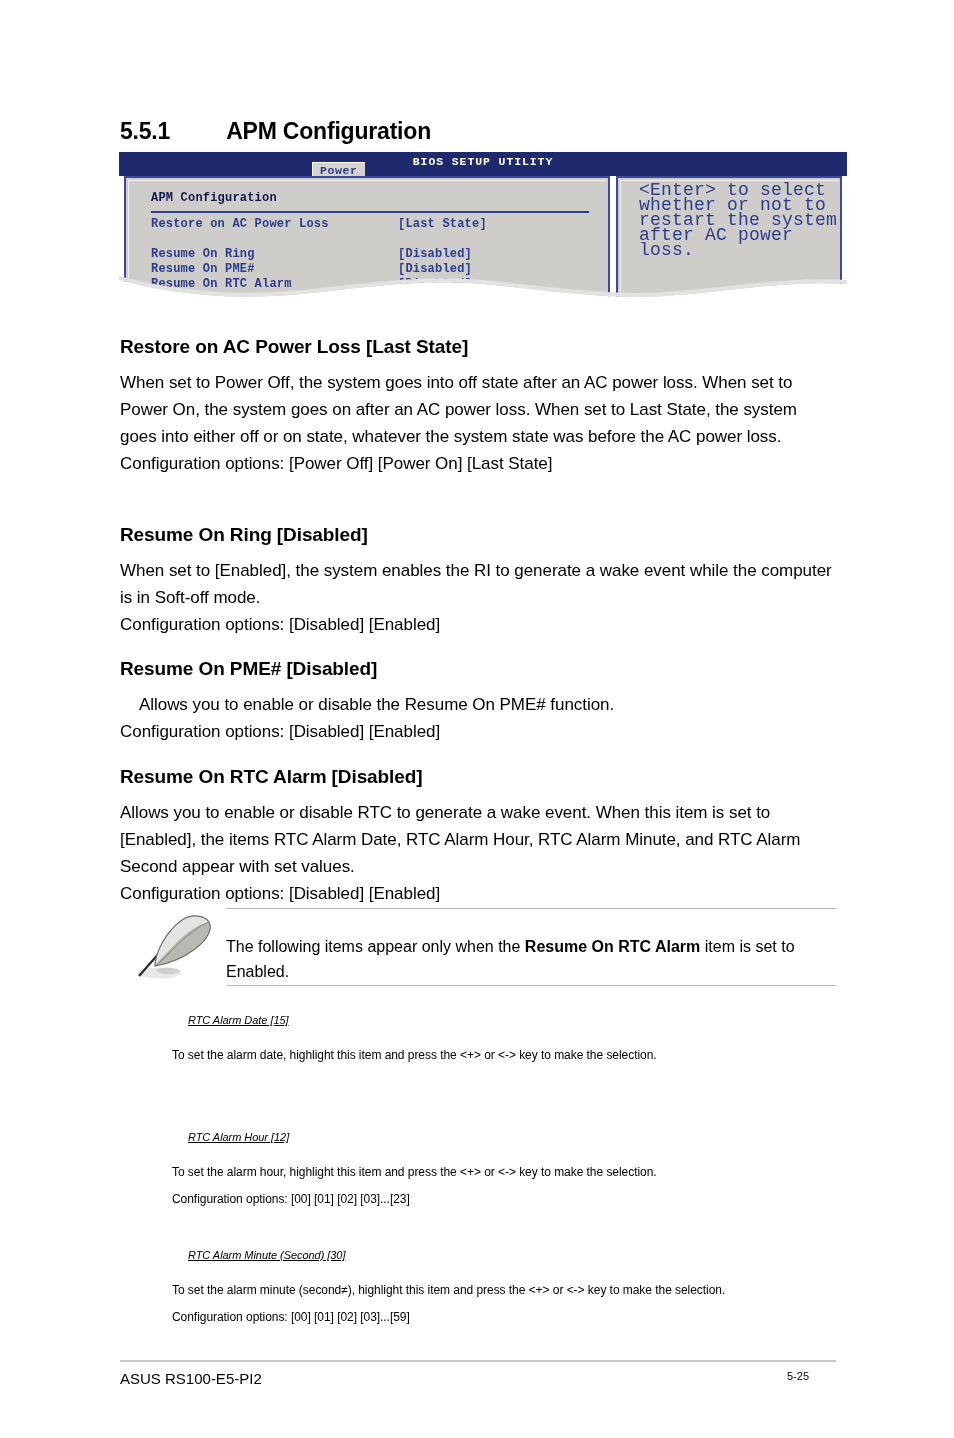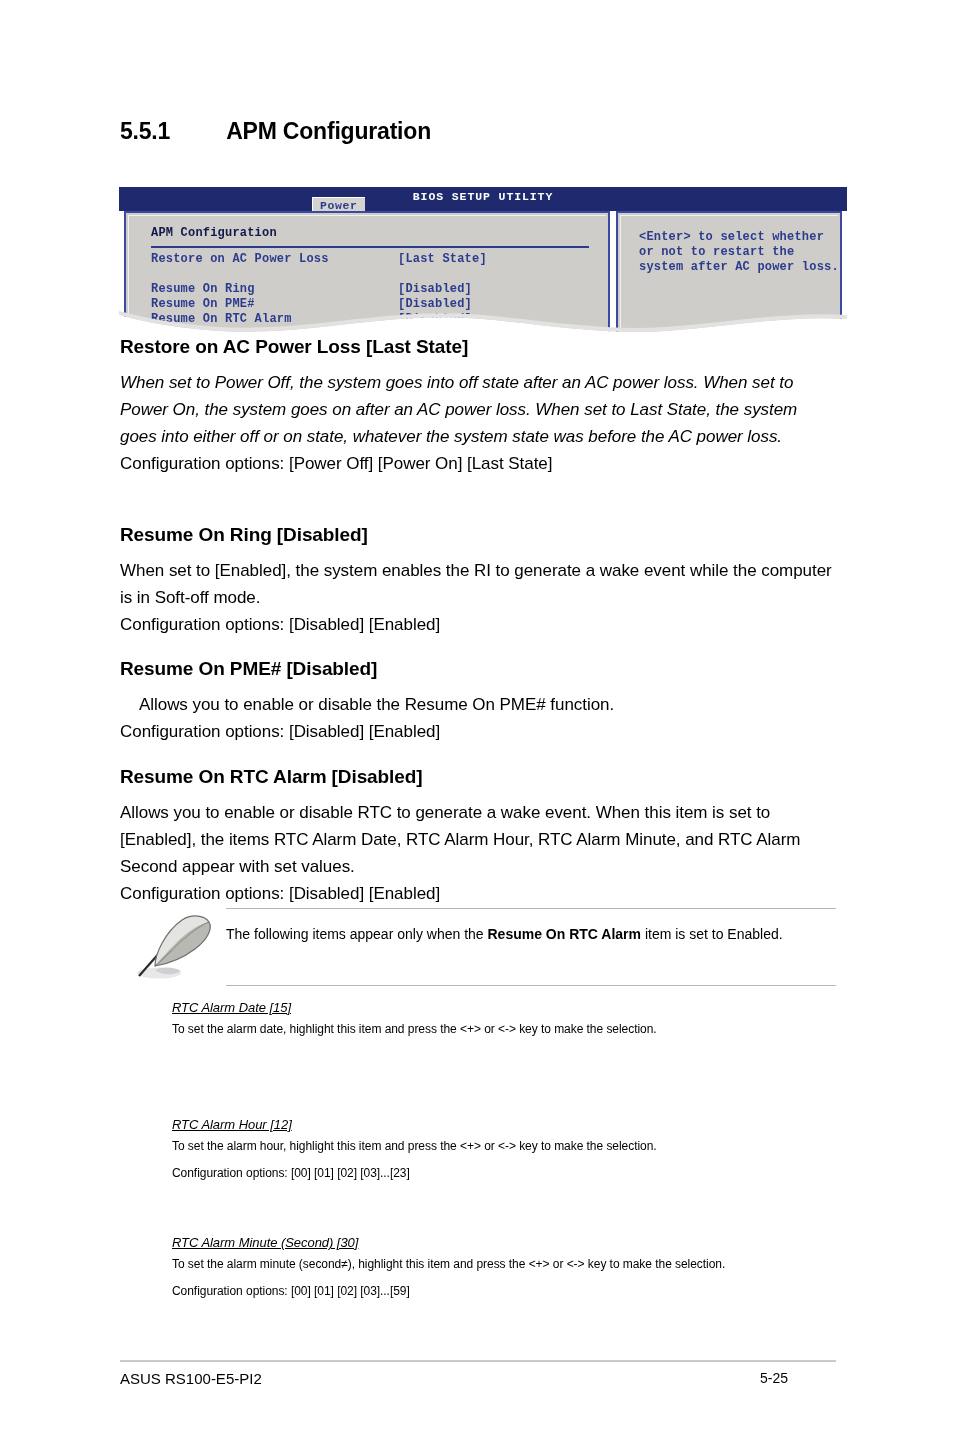--- a/index.html
+++ b/index.html
@@ -46,21 +46,20 @@
 
   
   .bios {
     position: absolute;
     left: 119px;
     top: 152px;
     width: 728px;
     height: 148px;
     font-family: "Liberation Mono", "DejaVu Sans Mono", monospace;
     overflow: hidden;
-    margin-top: 35px;
   }
   .bios-header {
     position: absolute;
     left: 0; top: 0;
     width: 728px;
     height: 24px;
     background: #1f2a6e;
   }
   .bios-title {
     position: absolute;
@@ -151,25 +150,25 @@
     white-space: pre;
     gap: 15px;
   }
   .bios-row.gap { height: 15px; }
   .bios-row .lbl { width: 232px; font-weight: bold; }
   .bios-row .val { font-weight: bold; }
 
   .bios-help {
     position: absolute;
     left: 18px;
-    top: 14px;
+    top: 2px;
     width: 200px;
-    font-size: 12px;
+    font-size: 18px;
     color: #2c3c8c;
-    font-weight: bold;
+    font-weight: normal;
     line-height: 15px;
     letter-spacing: 0.2px;
     white-space: pre-line;
   }
 
   
   .torn {
     position: absolute;
     left: 0;
     bottom: 0;
@@ -213,32 +212,32 @@
   .note-icon {
     position: absolute;
     left: 5px;
     top: 2px;
     width: 92px;
     height: 74px;
   }
   .note-text {
     position: absolute;
     left: 106px;
-    top: 14px;
+    top: 26px;
     width: 604px;
-    font-size: 14px;
+    font-size: 16px;
     line-height: 25px;
   }
   .note-text b { font-weight: bold; }
 
   
   .subblock { position: absolute; left: 172px; width: 670px; }
   h4.subitem {
-    margin: 0;
-    font-size: 13px;
+    margin: 16px;
+    font-size: 11px;
     font-style: italic;
     font-weight: normal;
     text-decoration: underline;
     display: inline-block;
     letter-spacing: -0.05px;
   }
   p.subbody {
     margin: 0;
     font-size: 12px;
     line-height: 27px;
@@ -258,22 +257,22 @@
     position: absolute;
     left: 120px;
     top: 1370px;
     font-size: 15px;
   }
   .footer-right {
     position: absolute;
     left: 760px;
     top: 1370px;
     width: 76px;
-    text-align: left;
-    font-size: 14px;
+    text-align: center;
+    font-size: 11px;
   }
 </style>
 </head>
 <body>
 
 <div class="page">
 
   <div class="sec-head">
     <span class="sec-num">5.5.1</span>
     <span class="sec-title">APM Configuration</span>
@@ -322,21 +321,21 @@
     </div>
 
     <svg class="torn" viewBox="0 0 728 26" preserveAspectRatio="none">
       <path d="M0,6 C 60,22 120,26 182,20 C 244,14 300,4 364,10 C 428,16 486,26 546,22 C 606,18 668,6 728,10 L728,26 L0,26 Z" fill="#ffffff"></path>
       <path d="M0,2 C 60,18 120,22 182,16 C 244,10 300,0 364,6 C 428,12 486,22 546,18 C 606,14 668,2 728,6 L728,10 C 668,6 606,18 546,22 C 486,26 428,16 364,10 C 300,4 244,14 182,20 C 120,26 60,22 0,6 Z" fill="#e3e2e0"></path>
     </svg>
   </div>
 
   <div class="block" style="top:336px;">
     <h3 class="item">Restore on AC Power Loss [Last State]</h3>
-    <p class="body" style="margin-top:11px;font-style:italic;">When set to Power Off, the system goes into off state after an AC power loss. When set to Power On, the system goes on after an AC power loss. When set to Last State, the system goes into either off or on state, whatever the system state was before the AC power loss.</p>
+    <p class="body" style="margin-top:11px;">When set to Power Off, the system goes into off state after an AC power loss. When set to Power On, the system goes on after an AC power loss. When set to Last State, the system goes into either off or on state, whatever the system state was before the AC power loss.</p>
     <p class="body">Configuration options: [Power Off] [Power On] [Last State]</p>
   </div>
 
   <div class="block" style="top:524px;">
     <h3 class="item">Resume On Ring [Disabled]</h3>
     <p class="body" style="margin-top:11px;">When set to [Enabled], the system enables the RI to generate a wake event while the computer is in Soft-off mode.</p>
     <p class="body">Configuration options: [Disabled] [Enabled]</p>
   </div>
 
   <div class="block" style="top:658px;">

